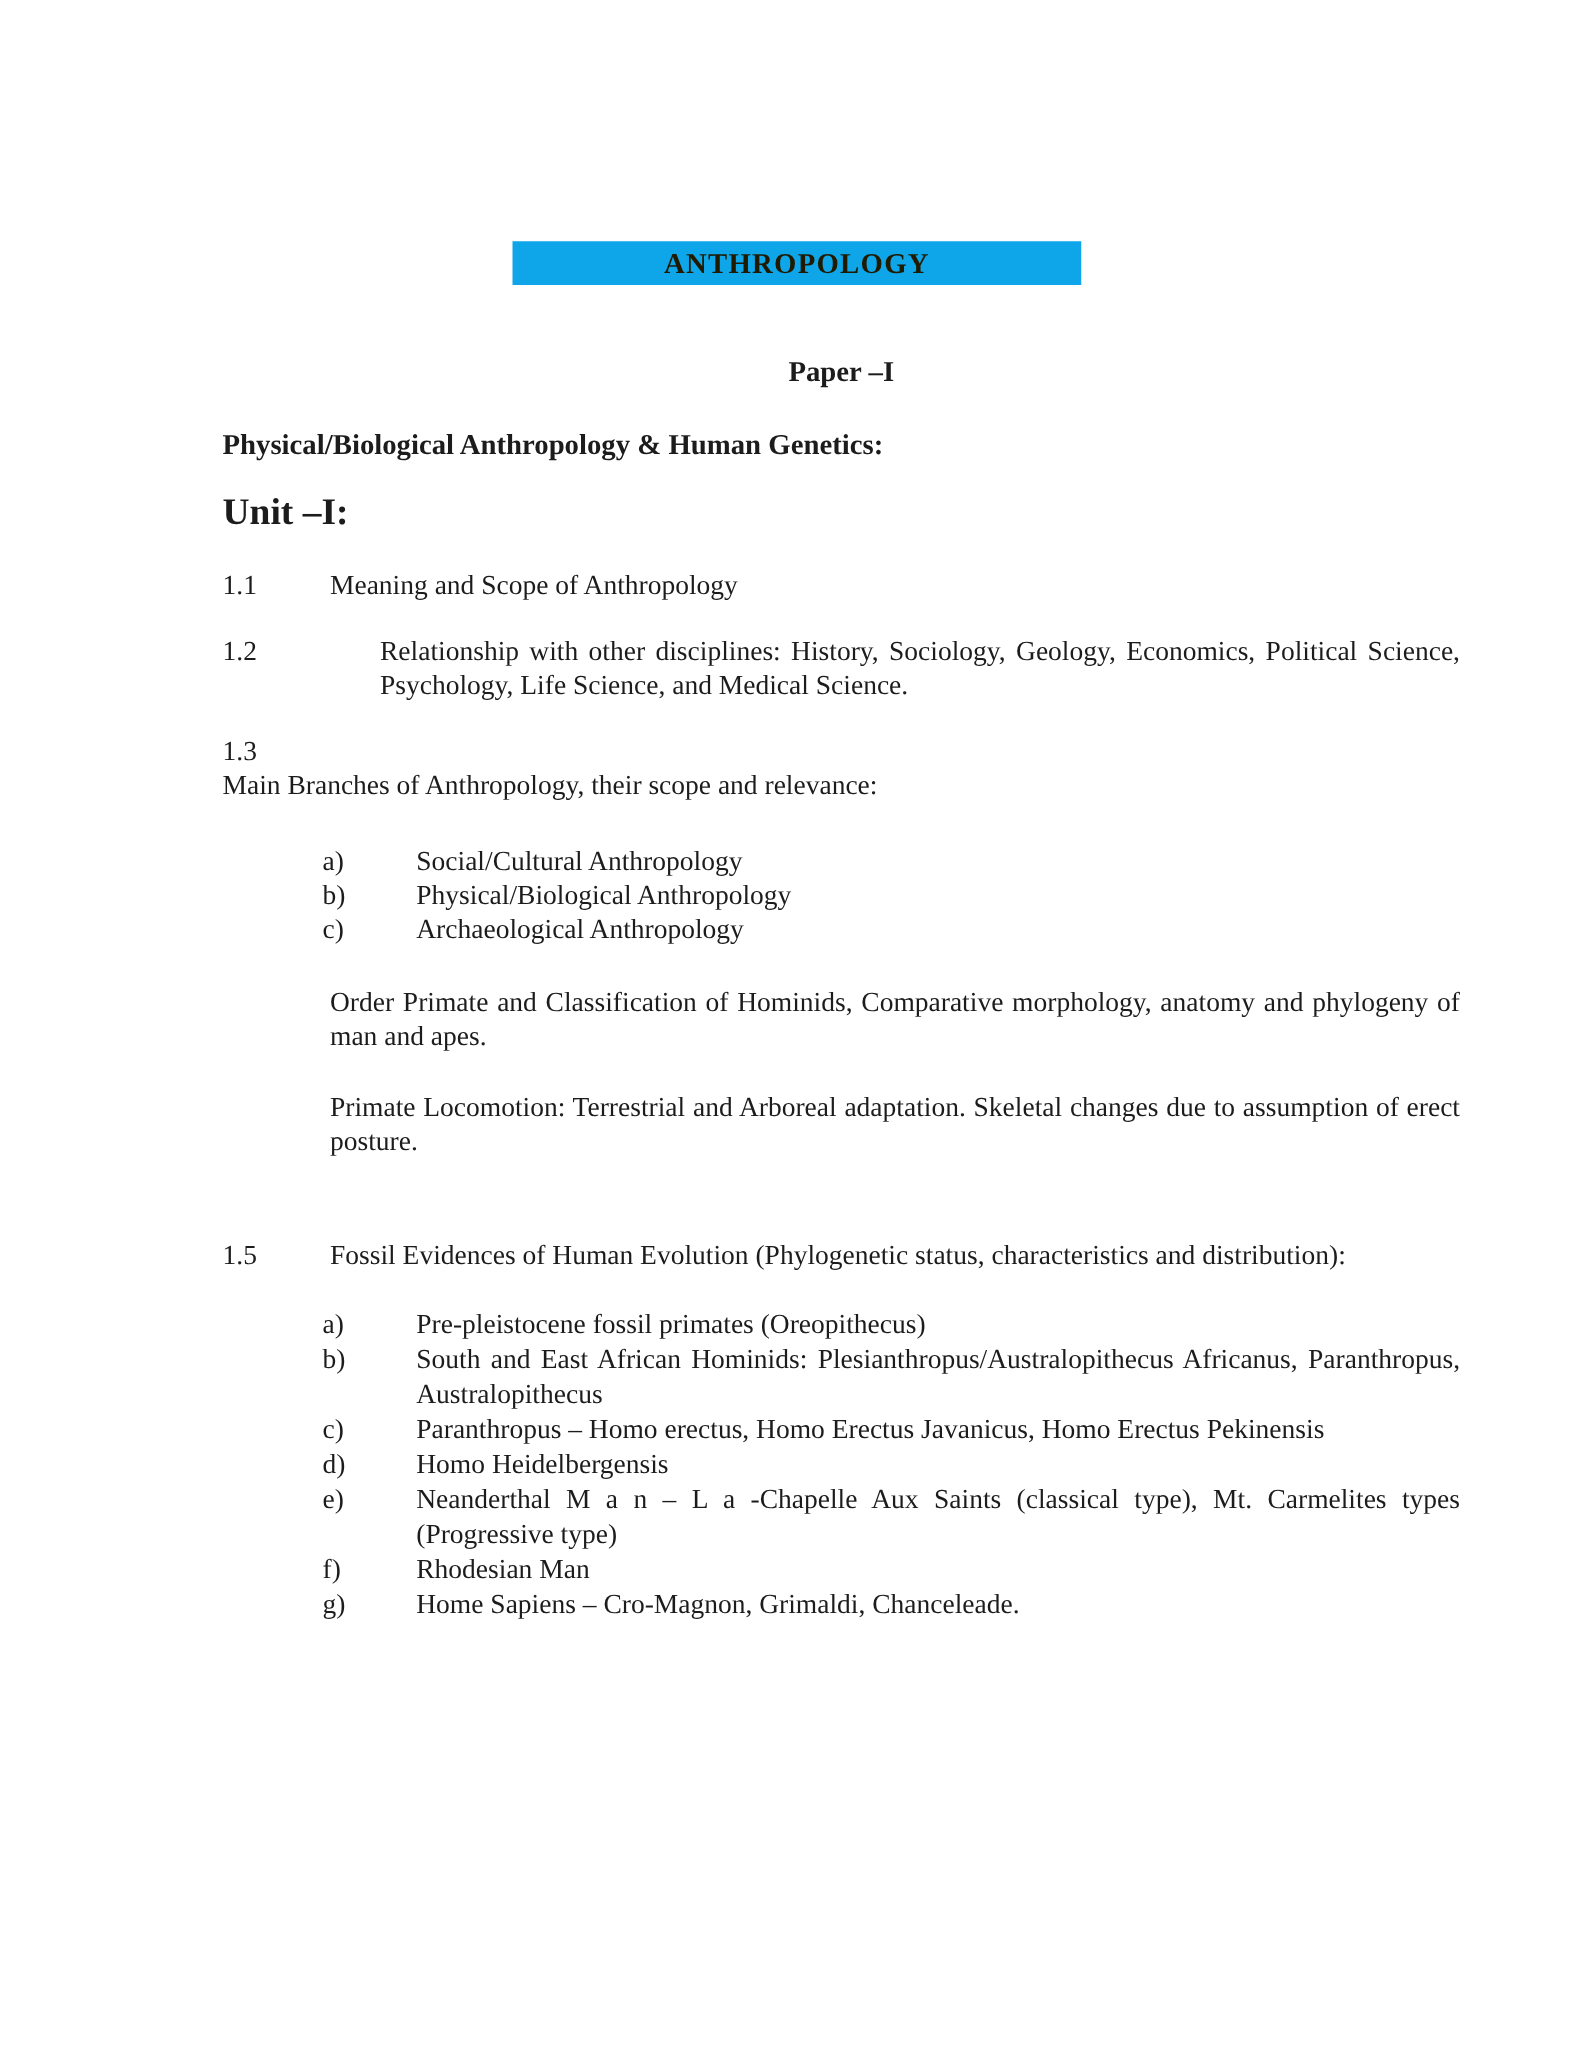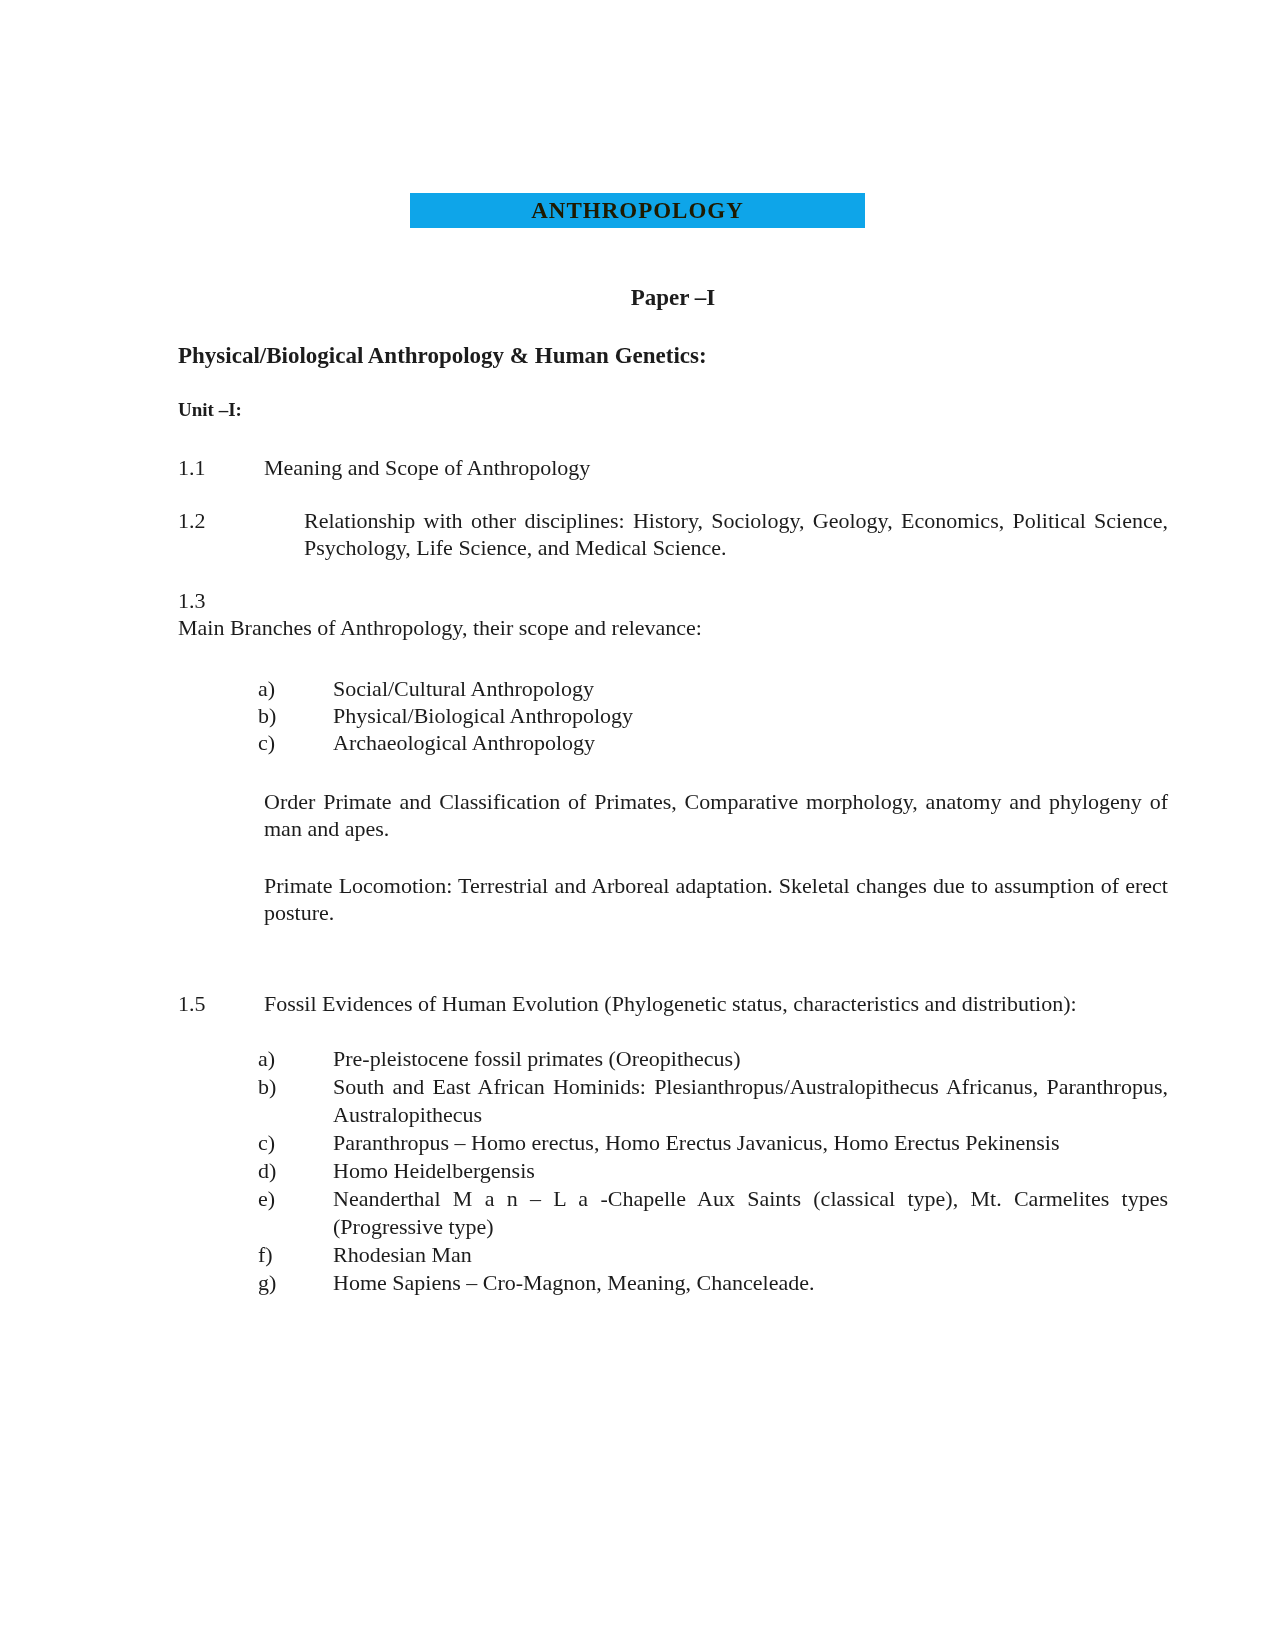--- a/index.html
+++ b/index.html
@@ -40,21 +40,21 @@
     font-size: 23px;
   }
   .section-heading {
     margin-top: 31px;
     font-weight: bold;
     font-size: 23px;
   }
   .unit-heading {
     margin-top: 27px;
     font-weight: bold;
-    font-size: 19px;
+    font-size: 30px;
   }
   .item { display: flex; }
   .item .num { width: 86px; flex-shrink: 0; }
   .item .itext { flex: 1; text-align: justify; }
   .m-1-1 { margin-top: 31px; }
   .m-1-2 { margin-top: 26px; gap: 40px; }
   .m-1-3 { margin-top: 26px; flex-direction: column; }
   .sublist-1 { margin-top: 34px; margin-left: 80px; }
   .sublist-2 { margin-top: 28px; margin-left: 80px; line-height: 28px; }
   .subitem { display: flex; }
@@ -111,21 +111,21 @@
         <span class="letter">b)</span>
         <span class="stext">Physical/Biological Anthropology</span>
       </div>
       <div class="subitem">
         <span class="letter">c)</span>
         <span class="stext">Archaeological Anthropology</span>
       </div>
     </div>
 
 
-    <div class="body-para para-1">Order Primate and Classification of Primates, Comparative morphology, anatomy and phylogeny of man and apes.</div>
+    <div class="body-para para-1">Order Primate and Classification of Hominids, Comparative morphology, anatomy and phylogeny of man and apes.</div>
 
     <div class="body-para para-2">Primate Locomotion: Terrestrial and Arboreal adaptation. Skeletal changes due to assumption of erect posture.</div>
 
     <div class="para-num">
       <span class="inum">1.5</span><span>Fossil Evidences of Human Evolution (Phylogenetic status, characteristics and distribution):</span>
     </div>
 
     <div class="sublist-2">
       <div class="subitem">
         <span class="letter">a)</span>
@@ -146,18 +146,18 @@
       <div class="subitem">
         <span class="letter">e)</span>
         <span class="stext">Neanderthal M a n – L a -Chapelle Aux Saints (classical type), Mt. Carmelites types (Progressive type)</span>
       </div>
       <div class="subitem">
         <span class="letter">f)</span>
         <span class="stext">Rhodesian Man</span>
       </div>
       <div class="subitem">
         <span class="letter">g)</span>
-        <span class="stext">Home Sapiens – Cro-Magnon, Meaning, Chanceleade.</span>
+        <span class="stext">Home Sapiens – Cro-Magnon, Grimaldi, Chanceleade.</span>
       </div>
     </div>
 
   </div>
 </div>
 
 </body></html>

